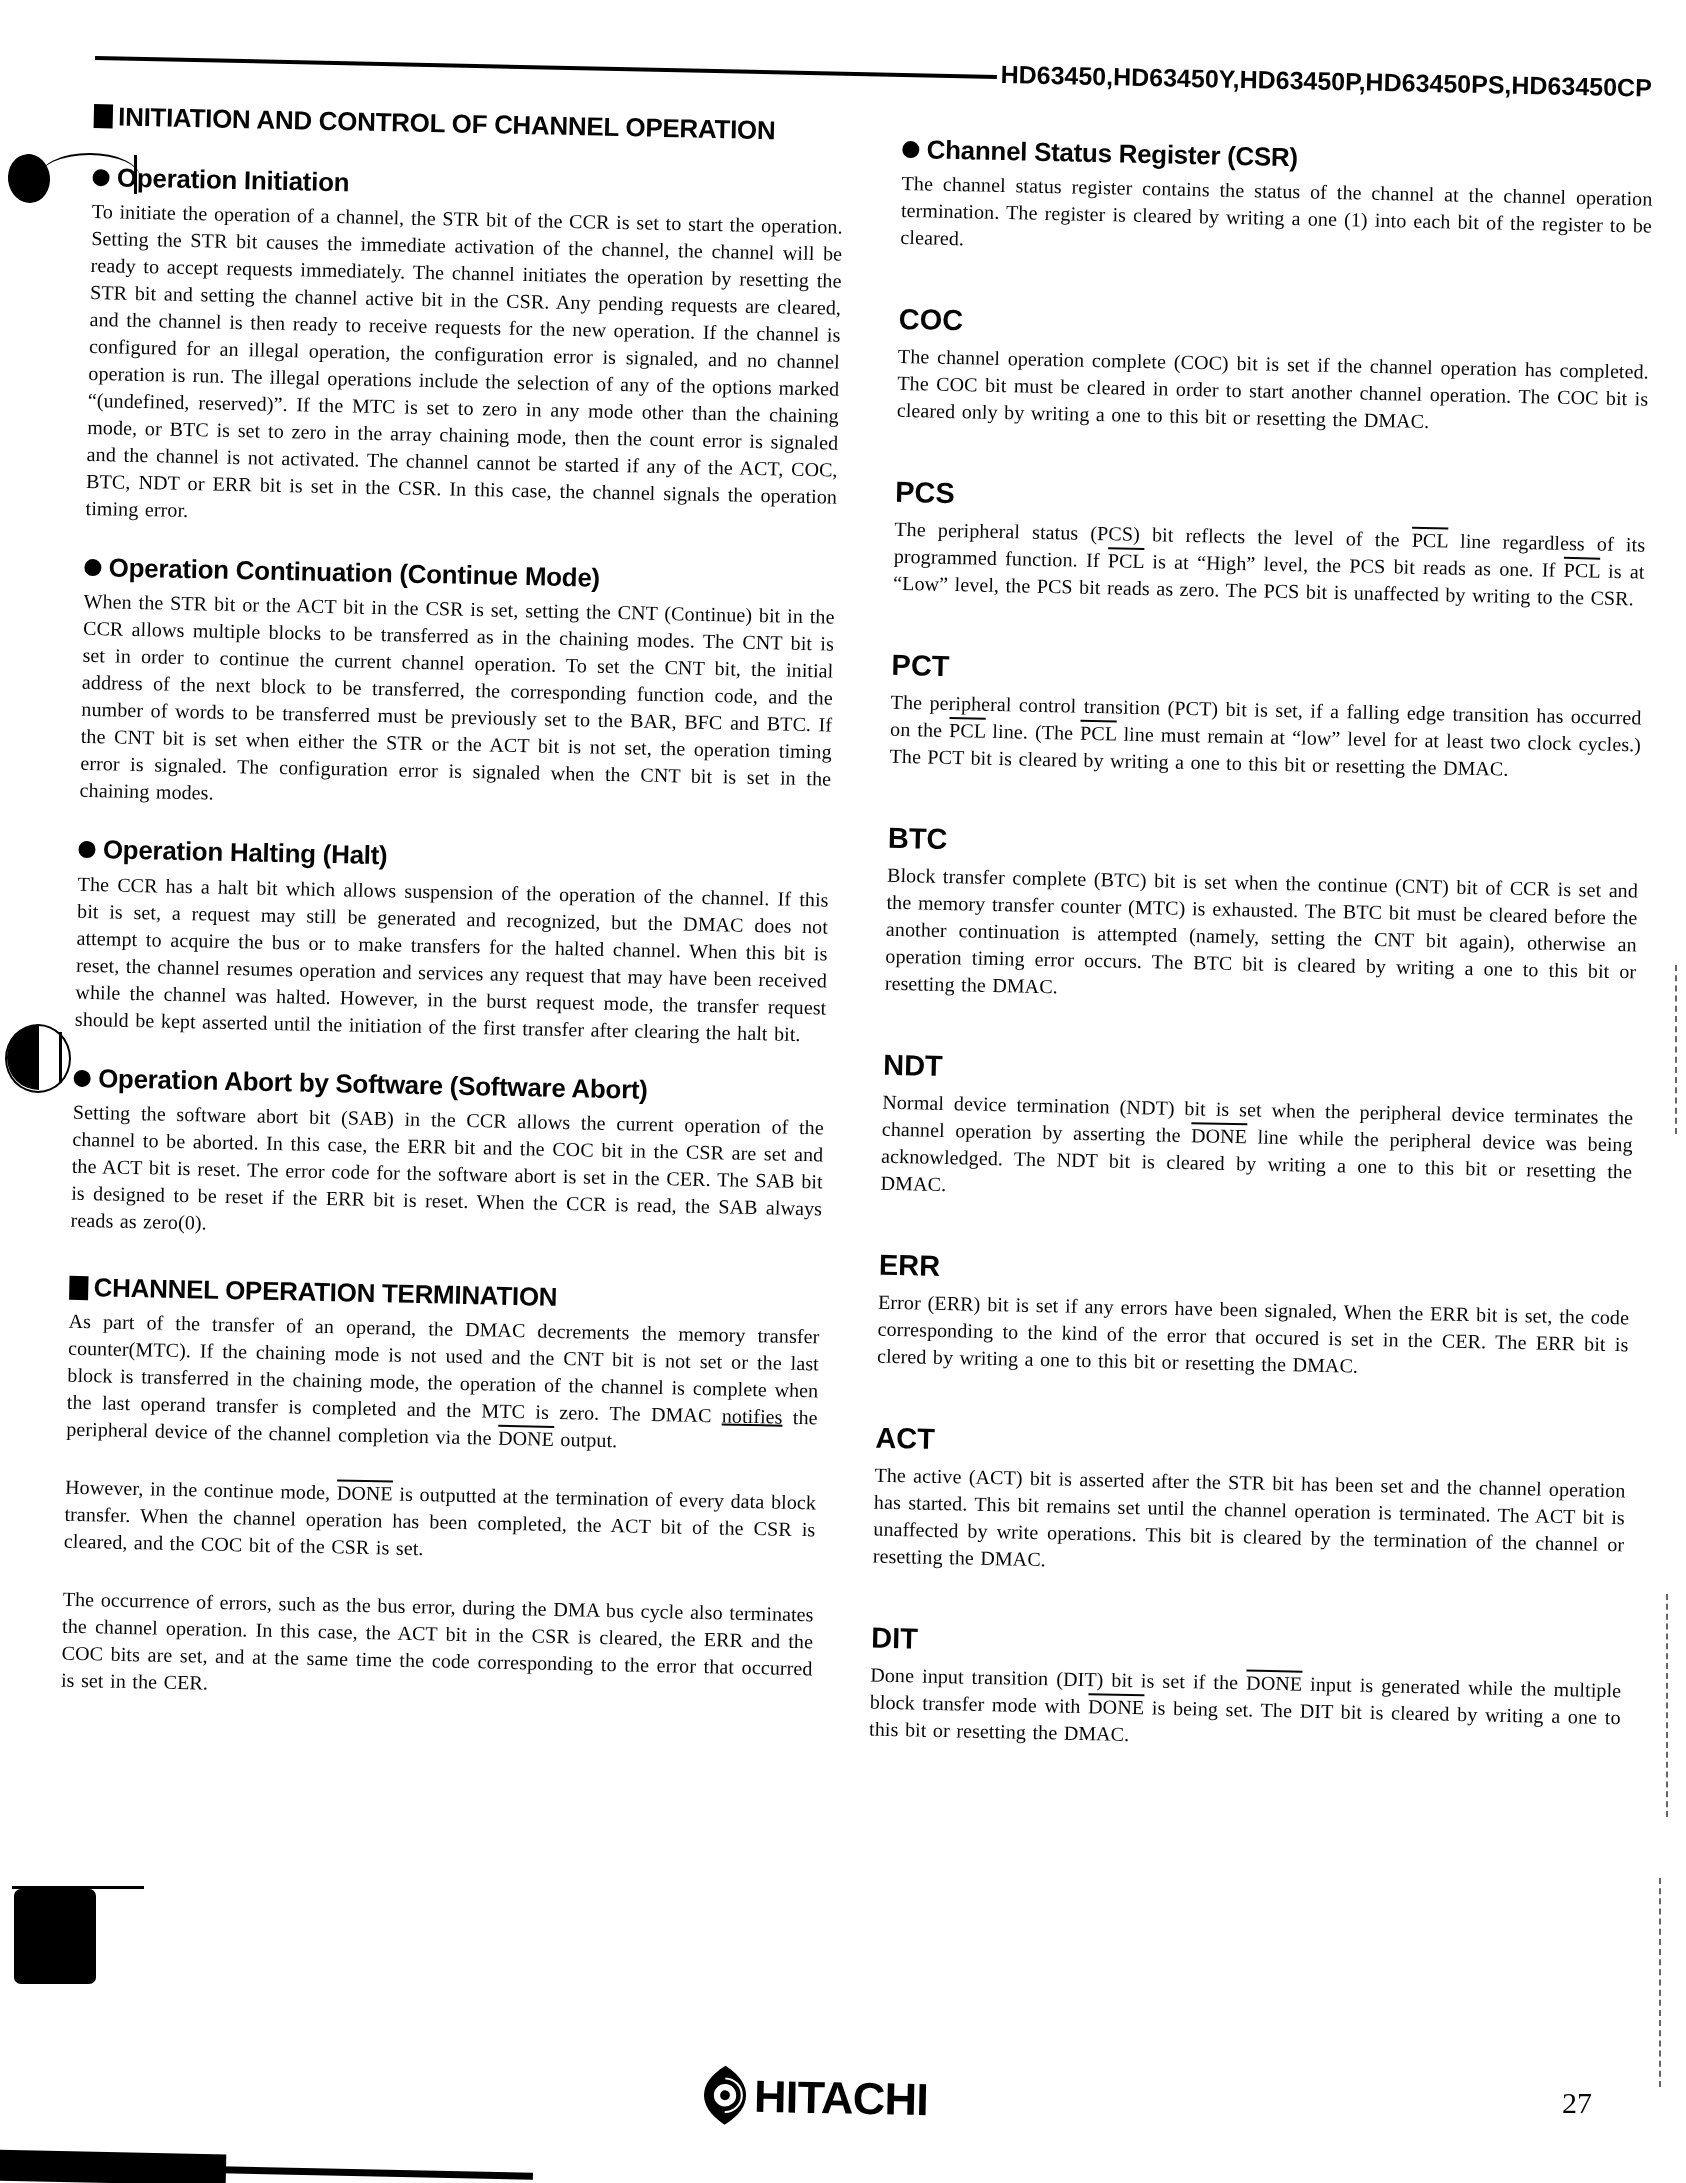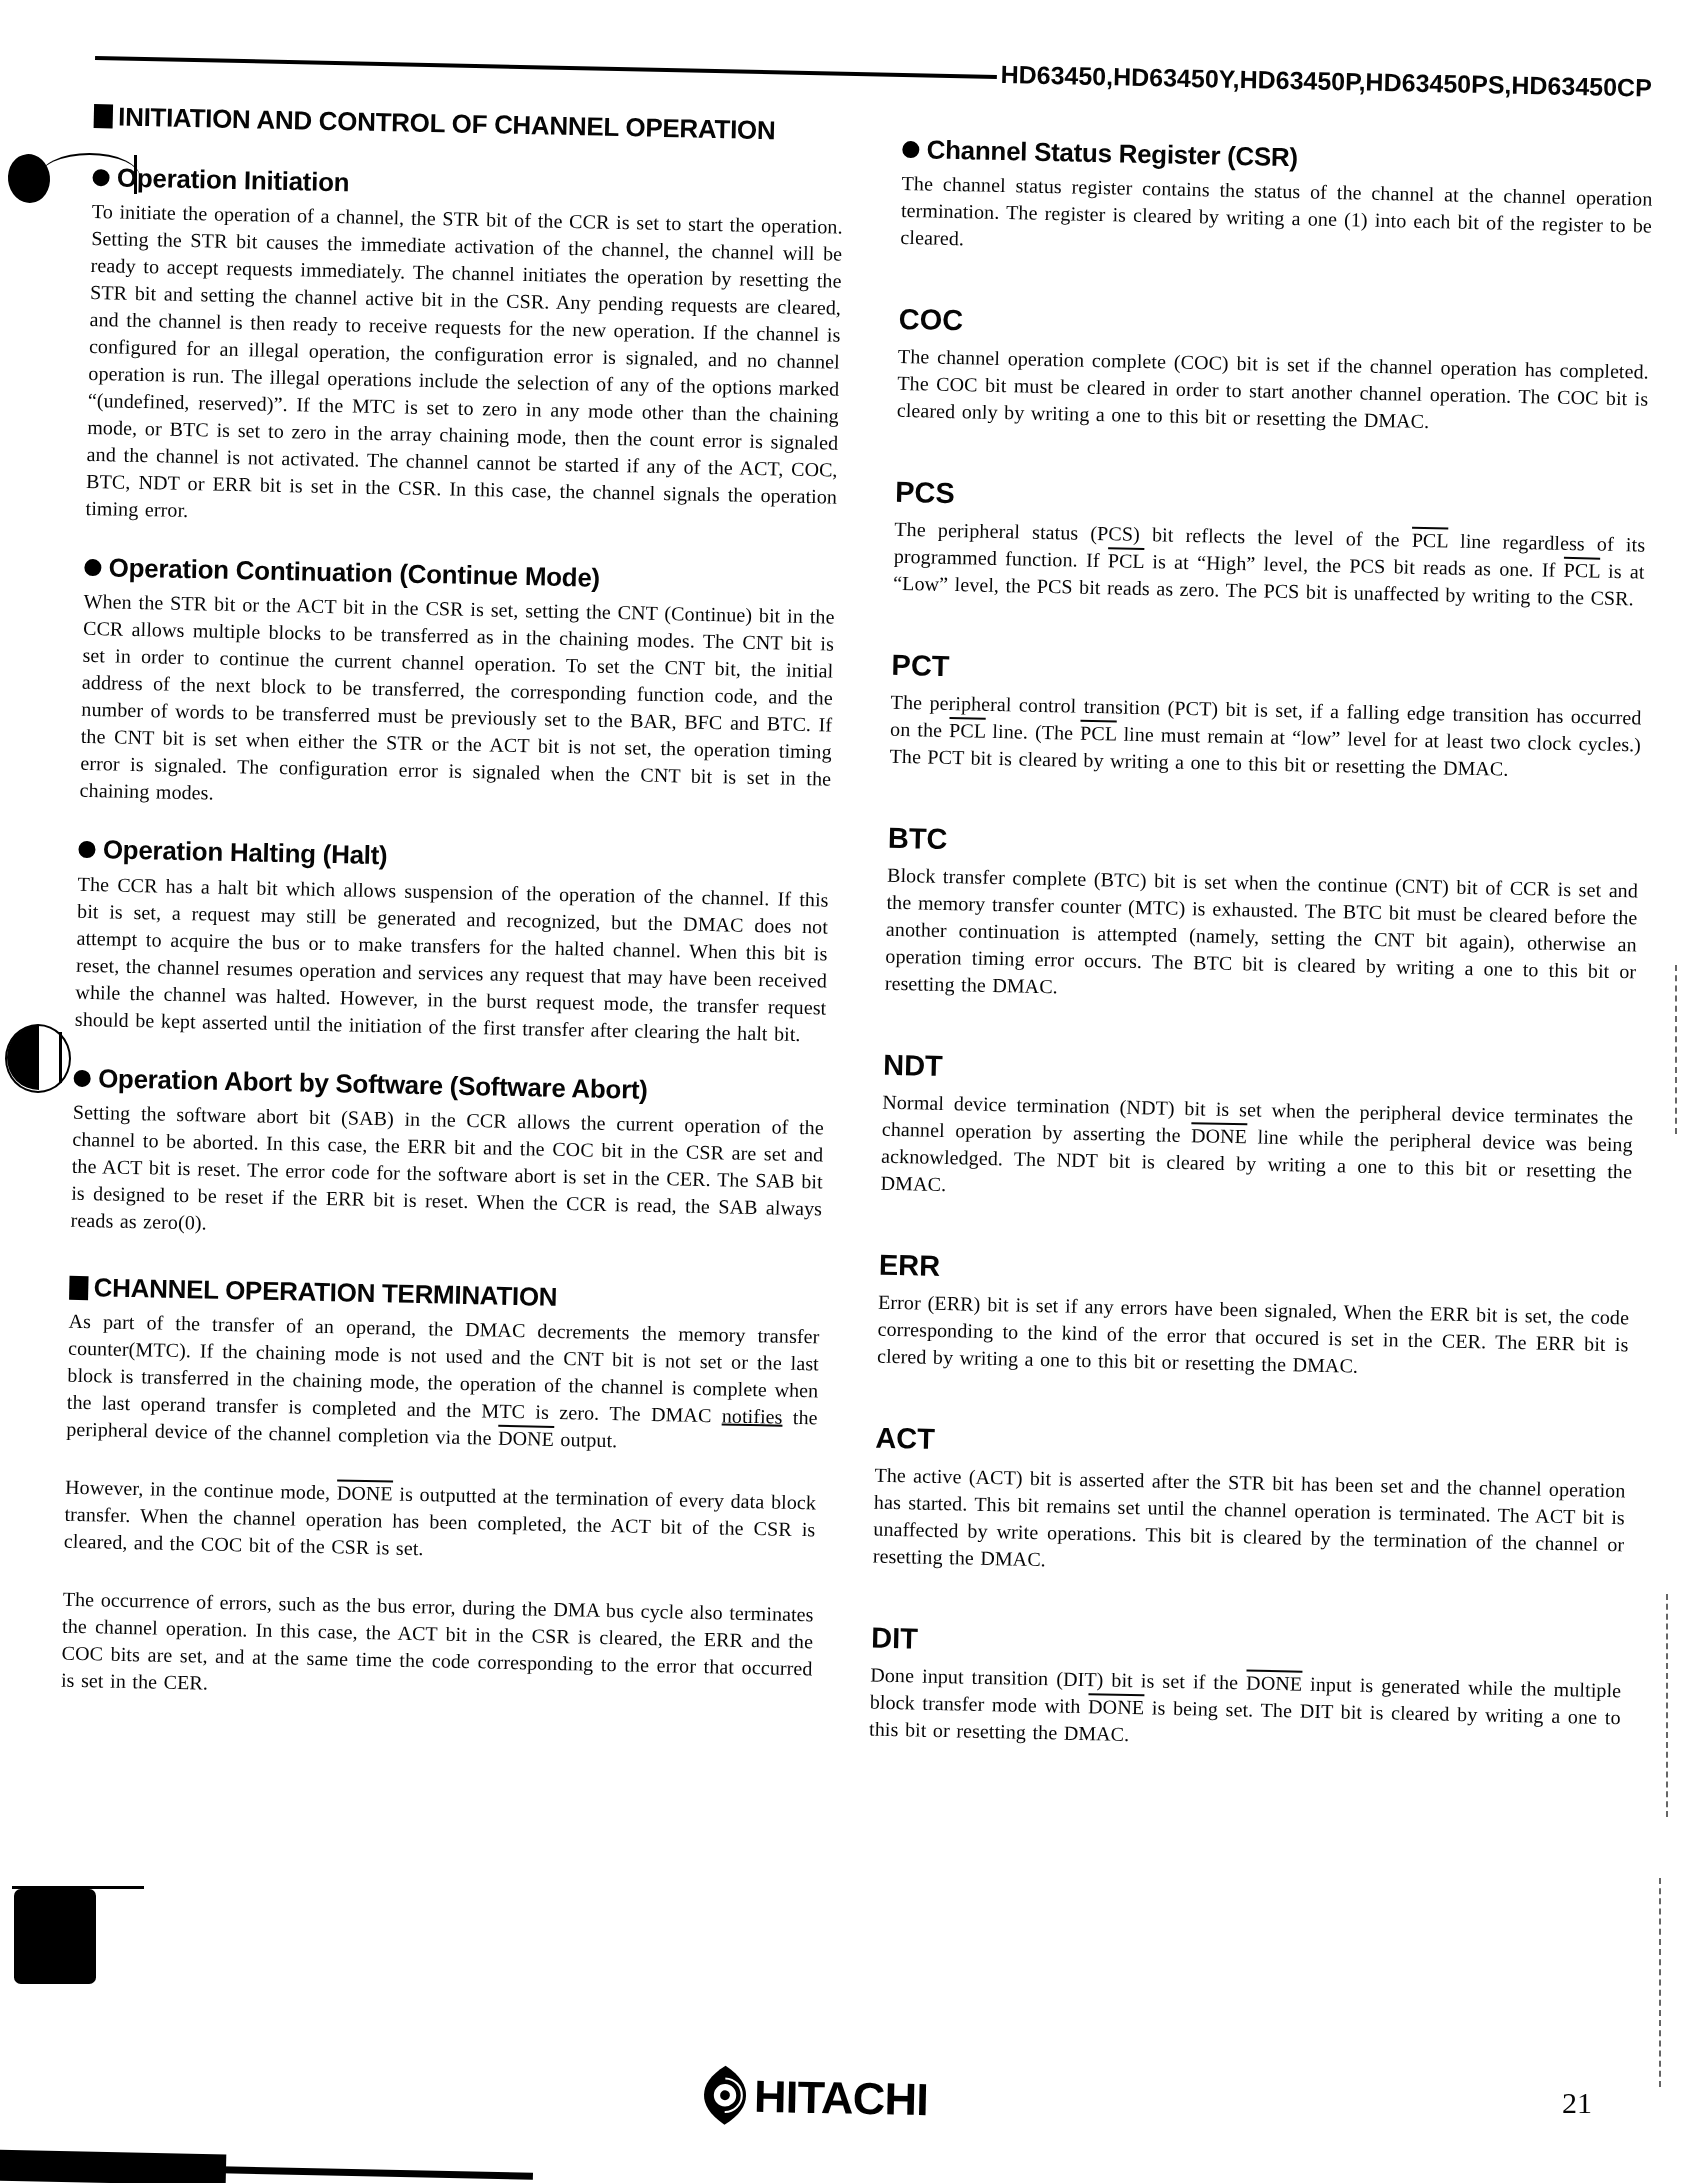--- a/index.html
+++ b/index.html
@@ -207,21 +207,21 @@
 
 <div class="footer">
   <svg class="emblem" viewBox="0 0 60 84">
     <path d="M30 0 C52 14 60 28 60 42 C60 56 52 70 30 84 C8 70 0 56 0 42 C0 28 8 14 30 0 Z" fill="#000"></path>
     <circle cx="30" cy="42" r="16" fill="#fff"></circle>
     <circle cx="30" cy="42" r="7" fill="#000"></circle>
     <path d="M30 18 a24 24 0 0 1 0 48" fill="none" stroke="#fff" stroke-width="3"></path>
   </svg>
   <span class="brand">HITACHI</span>
 </div>
-<div class="pageno">21</div>
+<div class="pageno">27</div>
 
 <div class="mark markA-blob"></div>
 <div class="mark markA-arc"></div>
 <div class="mark markA-tick"></div>
 <div class="mark markB-ring"></div>
 <div class="mark markB-half"></div>
 <div class="mark markB-tick"></div>
 <div class="mark markC-line"></div>
 <div class="mark markC-blob"></div>
 <div class="mark bb1"></div>

